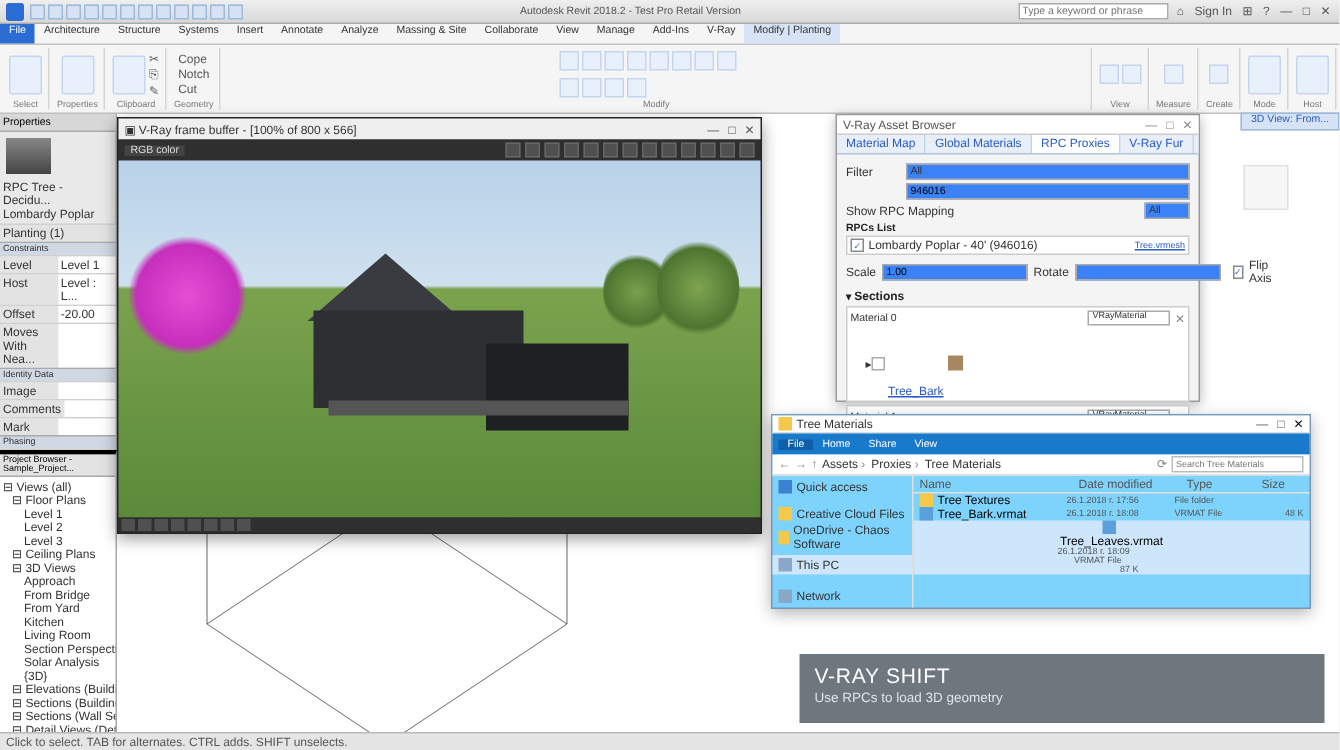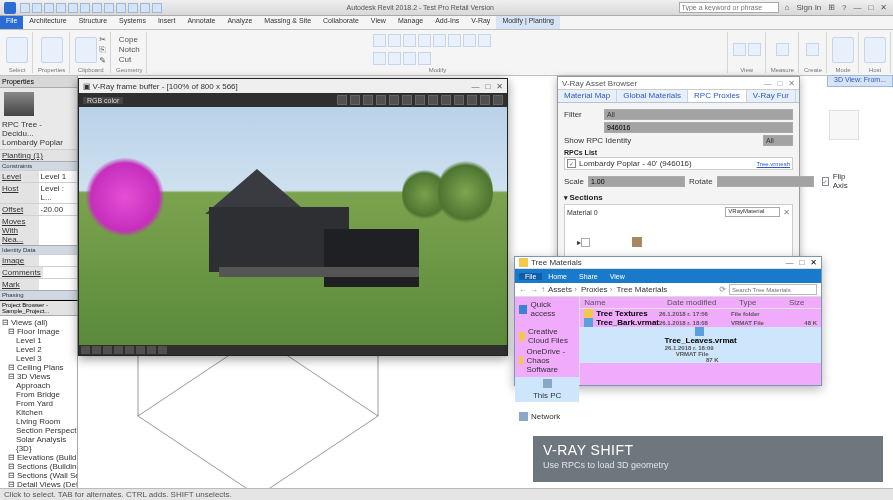--- a/index.html
+++ b/index.html
@@ -29,27 +29,27 @@
 .rgroup .smicon { width: 13px; height: 13px; background: #e8f0fb; border: 1px solid #c5d6ec; }
 .rgroup .sub { display: flex; flex-direction: column; gap: 1px; font-size: 6px; color: #555; }
 .rgroup .label { font-size: 6px; color: #777; }
 
 
 .props { position: absolute; left: 0; top: 76px; width: 78px; height: 230px; background: #e9e9e9; border-right: 1px solid #aaa; }
 .props .hdr { font-size: 7px; padding: 2px; background: #d7d7d7; border-bottom: 1px solid #aaa; }
 .props .thumb { width: 30px; height: 24px; background: linear-gradient(#888,#444); margin: 2px; display: inline-block; }
 .props .thumbtxt { display: inline-block; font-size: 6px; vertical-align: top; color: #333; }
 .props .row { display: flex; border-top: 1px solid #d0d0d0; font-size: 6px; }
-.props .row .k { flex: 1; background: #e3e3e3; padding: 1px 2px; color: #333; text-decoration: underline; }
+.props .row .k { flex: 1; background: #e3e3e3; padding: 1px 2px; color: #333; }
 .props .row .v { flex: 1; background: #fff; padding: 1px 2px; color: #333; }
 .props .cat { background: #d0d8e4; padding: 1px 2px; font-size: 6px; color: #333; border-top: 1px solid #aaa; }
 .props .link { color: #2a5ac4; text-decoration: underline; font-size: 6px; padding: 2px; }
 
 
-.browser { position: absolute; left: 0; top: 300px; width: 78px; height: 195px; background: #fff; border-right: 1px solid #aaa; border-top: 1px solid #000000; overflow: hidden; }
+.browser { position: absolute; left: 0; top: 300px; width: 78px; height: 195px; background: #fff; border-right: 1px solid #aaa; border-top: 3px solid #000000; overflow: hidden; }
 .browser .hdr { font-size: 6px; padding: 1px 2px; background: #e3e3e3; border-bottom: 1px solid #aaa; }
 .browser .tree { padding: 2px; font-size: 6px; color: #333; line-height: 9px; }
 .browser .tree div { white-space: nowrap; }
 .browser .l1 { padding-left: 6px; }
 .browser .l2 { padding-left: 14px; }
 
 
 .viewport { position: absolute; left: 78px; top: 76px; right: 0; bottom: 12px; background: #fafafa; }
 .viewport .wire { position: absolute; left: 0; top: 0; right: 0; bottom: 0; background: #fff; }
 .viewport .wire svg { width: 100%; height: 100%; }
@@ -78,37 +78,37 @@
 
 .asset { position: absolute; left: 557px; top: 76px; width: 243px; height: 192px; background: #f4f4f4; border: 1px solid #9a9a9a; box-shadow: 0 2px 8px rgba(0,0,0,.3); }
 .asset .tt { height: 13px; background: #fff; display: flex; align-items: center; padding: 0 4px; font-size: 7px; color: #555; border-bottom: 1px solid #ccc; }
 .asset .tt .wc { margin-left: auto; display: flex; gap: 6px; color: #888; }
 .asset .tabs { height: 13px; background: #e8eff8; display: flex; font-size: 7px; border-bottom: 1px solid #b0c4de; }
 .asset .tabs div { padding: 1px 6px; border-right: 1px solid #c5d5e8; color: #2a5ac4; }
 .asset .tabs .act { background: #fff; }
 .asset .body { padding: 4px 6px; font-size: 7px; color: #333; }
 .asset .body .fr { display: flex; align-items: center; margin: 2px 0; }
 .asset .body .fr label { width: 40px; }
-.asset .body .fr input, .asset .body .fr .dd { flex: 1; height: 11px; background: #a3a3a3; border: 1px solid #aaa; font-size: 7px; padding: 1px 2px; }
+.asset .body .fr input, .asset .body .fr .dd { flex: 1; height: 11px; background: #3b82f6; border: 1px solid #aaa; font-size: 7px; padding: 1px 2px; }
 .asset .body .fr .dd { display: inline-block; }
 .asset .body .sec { font-weight: bold; margin: 3px 0 1px; font-size: 7px; color: #222; }
 .asset .body .rpc-item { display: flex; align-items: center; background: #fff; border: 1px solid #ccc; padding: 1px 2px; margin: 1px 0; }
 .asset .body .rpc-item .chk { width: 9px; height: 9px; border: 1px solid #888; margin-right: 3px; background: #fff; display: flex; align-items: center; justify-content: center; color: #2a6bd4; font-size: 6px; }
 .asset .body .rpc-item .lnk { margin-left: auto; color: #2a5ac4; text-decoration: underline; font-size: 6px; }
 .asset .body .mat { background: #fff; border: 1px solid #ccc; padding: 2px; margin: 2px 0; }
 .asset .body .mat .mh { display: flex; align-items: center; }
 .asset .body .mat .mh span.t { flex: 1; font-size: 7px; }
 .asset .body .mat .mh .dd2 { width: 55px; height: 10px; background: #fff; border: 1px solid #aaa; font-size: 6px; padding: 0 2px; }
 .asset .body .mat .ml { display: flex; align-items: center; padding-left: 10px; margin-top: 2px; font-size: 6px; }
 .asset .body .mat .ml .box { width: 9px; height: 9px; background: #fff; border: 1px solid #aaa; margin-right: 2px; }
 .asset .body .mat .ml a { color: #2a5ac4; text-decoration: underline; margin-top: 37px; }
 .asset .body .mat .ml .thumb { width: 10px; height: 10px; background: #a88860; margin-left: 3px; }
 
 
-.explorer { position: absolute; left: 514px; top: 256px; width: 308px; height: 130px; background: #f0abfc; border: 1px solid #7a95b5; box-shadow: 0 3px 10px rgba(0,0,0,.3); }
+.explorer { position: absolute; left: 514px; top: 276px; width: 360px; height: 130px; background: #7dd3fc; border: 1px solid #7a95b5; box-shadow: 0 3px 10px rgba(0,0,0,.3); }
 .explorer .et { height: 12px; background: #fff; display: flex; align-items: center; padding: 0 4px; font-size: 7px; color: #333; border-bottom: 1px solid #ddd; }
 .explorer .et .ic { width: 9px; height: 9px; background: #f4c84a; margin-right: 3px; }
 .explorer .et .wc { margin-left: auto; display: flex; gap: 6px; color: #555; }
 .explorer .et .wc .x { color: #000; }
 .explorer .menu { height: 14px; background: #1979ca; display: flex; align-items: center; padding: 0 4px; }
 .explorer .menu div { padding: 0 6px; font-size: 7px; color: #fff; }
 .explorer .menu .fm { background: #0f5fa8; }
 .explorer .nav { height: 14px; background: #fff; display: flex; align-items: center; padding: 0 4px; border-bottom: 1px solid #ddd; font-size: 7px; gap: 3px; }
 .explorer .nav .arr { color: #888; }
 .explorer .nav .crumb { flex: 1; display: flex; gap: 4px; color: #333; }
@@ -123,21 +123,21 @@
 .explorer .side .fold { background: #f4c84a; }
 .explorer .side .pc { background: #8aa7c8; }
 .explorer .side .net { background: #8aa7c8; }
 .explorer .files { flex: 1; font-size: 7px; }
 .explorer .files .cols { display: flex; border-bottom: 1px solid #e0e0e0; color: #555; font-size: 6px; }
 .explorer .files .cols div { padding: 1px 4px; }
 .explorer .files .cols .cn { flex: 2; }
 .explorer .files .cols .cd { width: 72px; }
 .explorer .files .cols .ct { width: 50px; }
 .explorer .files .cols .cs { width: 36px; }
-.explorer .files .fr { display: flex; align-items: center; padding: 0 4px; font-weight: bold; }
+.explorer .files .fr { display: flex; align-items: center; padding: 0 4px; }
 .explorer .files .fr.sel { background: #cde6fb; flex-direction: column; }
 .explorer .files .fr .ic { width: 9px; height: 9px; background: #f4c84a; margin-right: 3px; }
 .explorer .files .fr .vf { background: #5aa0dc; }
 .explorer .files .fr .n { flex: 2; }
 .explorer .files .fr .d { width: 72px; font-size: 6px; color: #555; }
 .explorer .files .fr .t { width: 50px; font-size: 6px; color: #555; }
 .explorer .files .fr .s { width: 36px; font-size: 6px; color: #555; text-align: right; }
 
 
 .banner { position: absolute; right: 10px; bottom: 18px; width: 350px; height: 46px; background: rgba(90,100,108,.88); color: #fff; padding: 6px 10px; }
@@ -340,21 +340,21 @@
         <div class="v">None</div>
       </div>
     </div>
   <div class="link">Properties help</div>
 </div>
 
 <div class="browser">
   <div class="hdr">Project Browser - Sample_Project...</div>
   <div class="tree" id="browser-tree">
       <div class="l0">⊟ Views (all)</div>
-      <div class="l1">⊟ Floor Image</div>
+      <div class="l1">⊟ Floor Plans</div>
       <div class="l2">Level 1</div>
       <div class="l2">Level 2</div>
       <div class="l2">Level 3</div>
       <div class="l1">⊟ Ceiling Plans</div>
       <div class="l1">⊟ 3D Views</div>
       <div class="l2">Approach</div>
       <div class="l2">From Bridge</div>
       <div class="l2">From Yard</div>
       <div class="l2">Kitchen</div>
       <div class="l2">Living Room</div>
@@ -454,21 +454,21 @@
   <div class="body">
     <div class="fr">
       <label>Filter</label>
       <span class="dd">All</span>
     </div>
     <div class="fr">
       <label></label>
       <input value="946016" style="">
     </div>
     <div class="fr">
-      <label style="width:auto">Show RPC Identity</label>
+      <label style="width:auto">Show RPC Mapping</label>
       <span style="flex:1"></span>
       <span class="dd" style="flex:0 0 30px">All</span>
     </div>
     <div class="sec">RPCs List</div>
     <div class="rpc-item">
       <span class="chk">✓</span>
       <span>Lombardy Poplar - 40' (946016)</span>
       <span class="lnk">Tree.vrmesh</span>
     </div>
     <div class="fr" style="gap:4px">
@@ -541,21 +541,21 @@
   <div class="main">
     <div class="side" id="exp-side"><div class="si">
           <span class="ic star"></span>
           <span>Quick access</span>
         </div><br><div class="si">
           <span class="ic fold"></span>
           <span>Creative Cloud Files</span>
         </div><div class="si">
           <span class="ic fold"></span>
           <span>OneDrive - Chaos Software</span>
-        </div><div class="si" style="background: rgb(205, 230, 251); margin: 2px -4px; padding: 2px 4px; flex-direction: column;">
+        </div><div class="si" style="background: rgb(205, 230, 251); margin: 2px -4px; padding: 2px 4px;">
           <span class="ic pc"></span>
           <span>This PC</span>
         </div><br><div class="si">
           <span class="ic net"></span>
           <span>Network</span>
         </div></div>
     <div class="files">
       <div class="cols">
         <div class="cn">Name</div>
         <div class="cd">Date modified</div>

